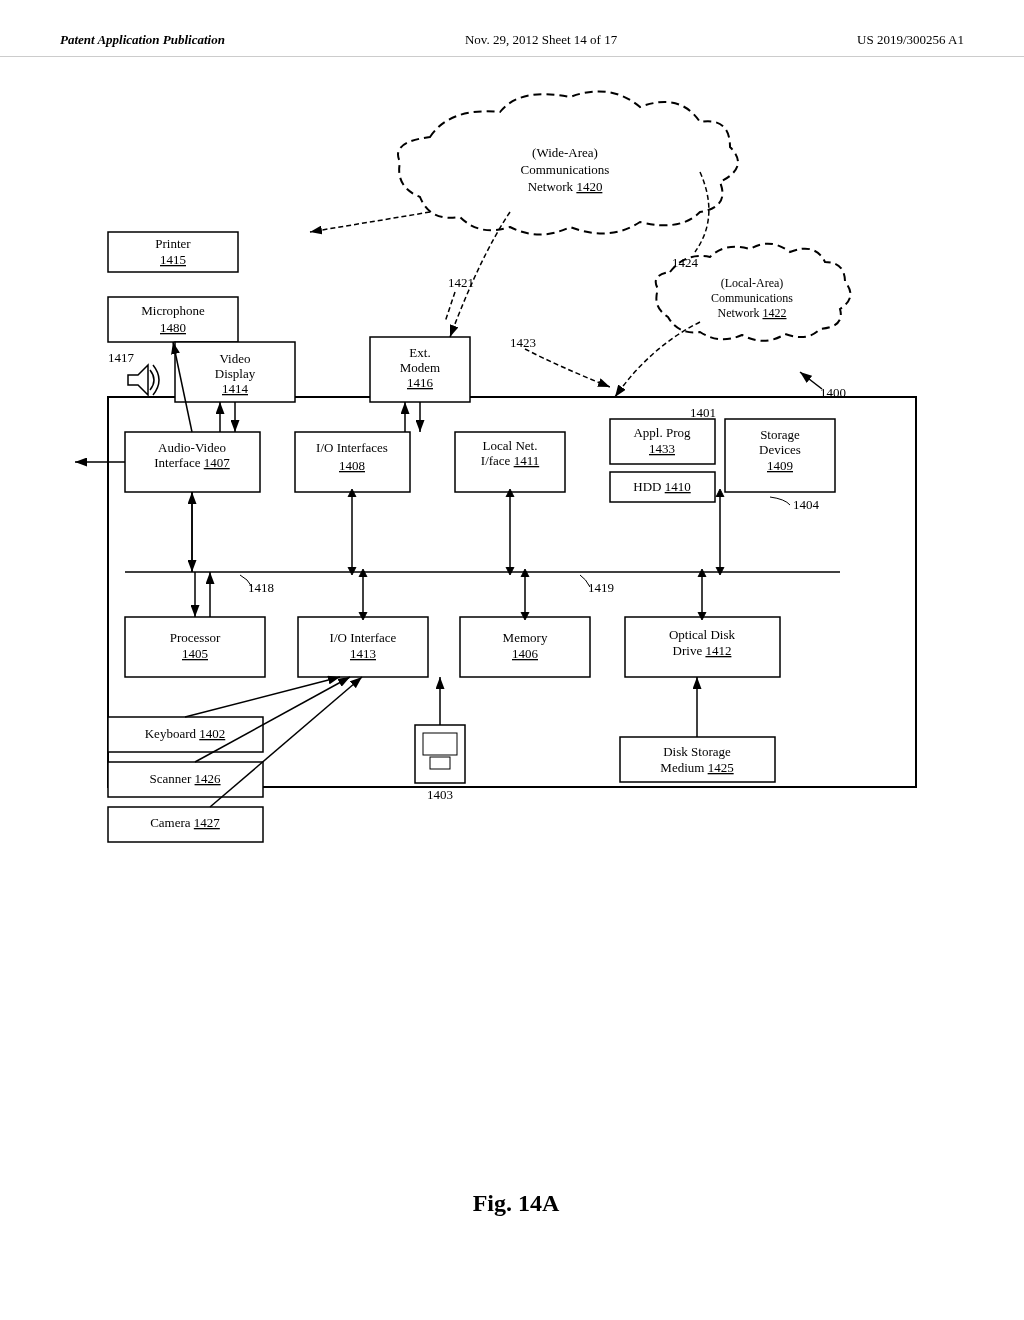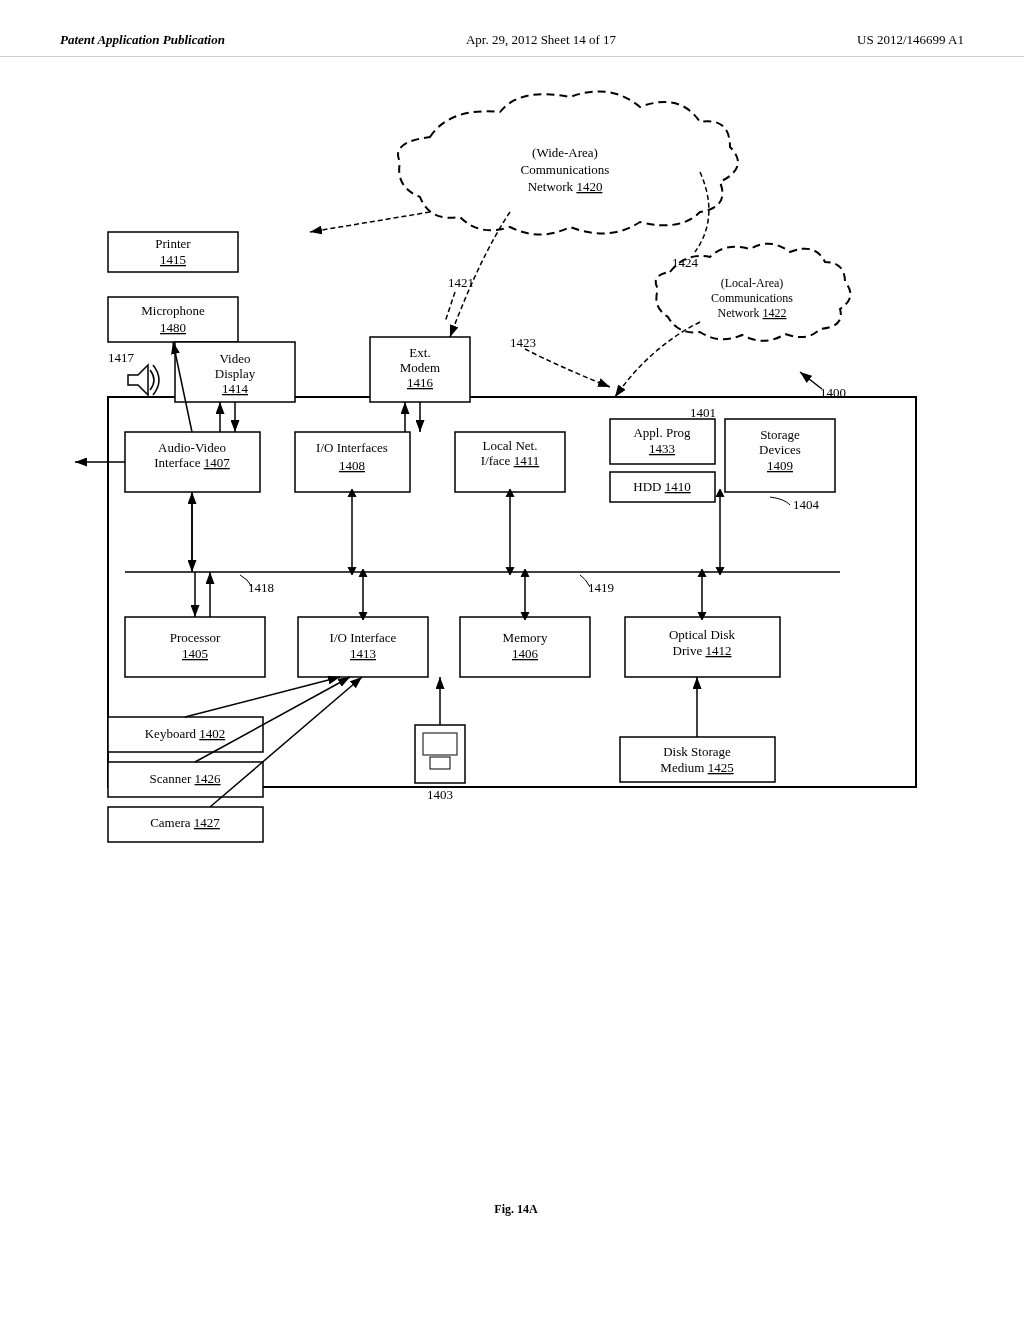--- a/index.html
+++ b/index.html
@@ -38,43 +38,43 @@
       font-size: 13px;
     }
     .diagram-area {
       position: relative;
       width: 100%;
       height: 1200px;
       font-family: Liberation Serif, serif;
     }
     .fig-label {
       text-align: center;
-      font-size: 12px;
+      font-size: 24px;
       font-weight: bold;
       position: absolute;
       bottom: 40px;
       width: 100%;
       padding-left: 8px;
     }
     svg {
       position: absolute;
       top: 0;
       left: 0;
       width: 100%;
       height: 100%;
     }
   </style>
 </head>
 <body>
 
 <div class="page">
   <div class="header">
     <span class="header-left">Patent Application Publication</span>
-    <span class="header-center">Apr. 29, 2012   Sheet 14 of 17</span>
-    <span class="header-right">US 2012/146699 A1</span>
+    <span class="header-center">Nov. 29, 2012   Sheet 14 of 17</span>
+    <span class="header-right">US 2019/300256 A1</span>
   </div>
 
   <div class="diagram-area">
     <svg viewBox="0 0 1024 1200" xmlns="http://www.w3.org/2000/svg">
       <defs>
         <marker id="arrowhead" markerWidth="8" markerHeight="6" refX="8" refY="3" orient="auto">
           <polygon points="0 0, 8 3, 0 6" fill="#000"></polygon>
         </marker>
         <marker id="arrowhead-start" markerWidth="8" markerHeight="6" refX="0" refY="3" orient="auto">
           <polygon points="8 0, 0 3, 8 6" fill="#000"></polygon>

